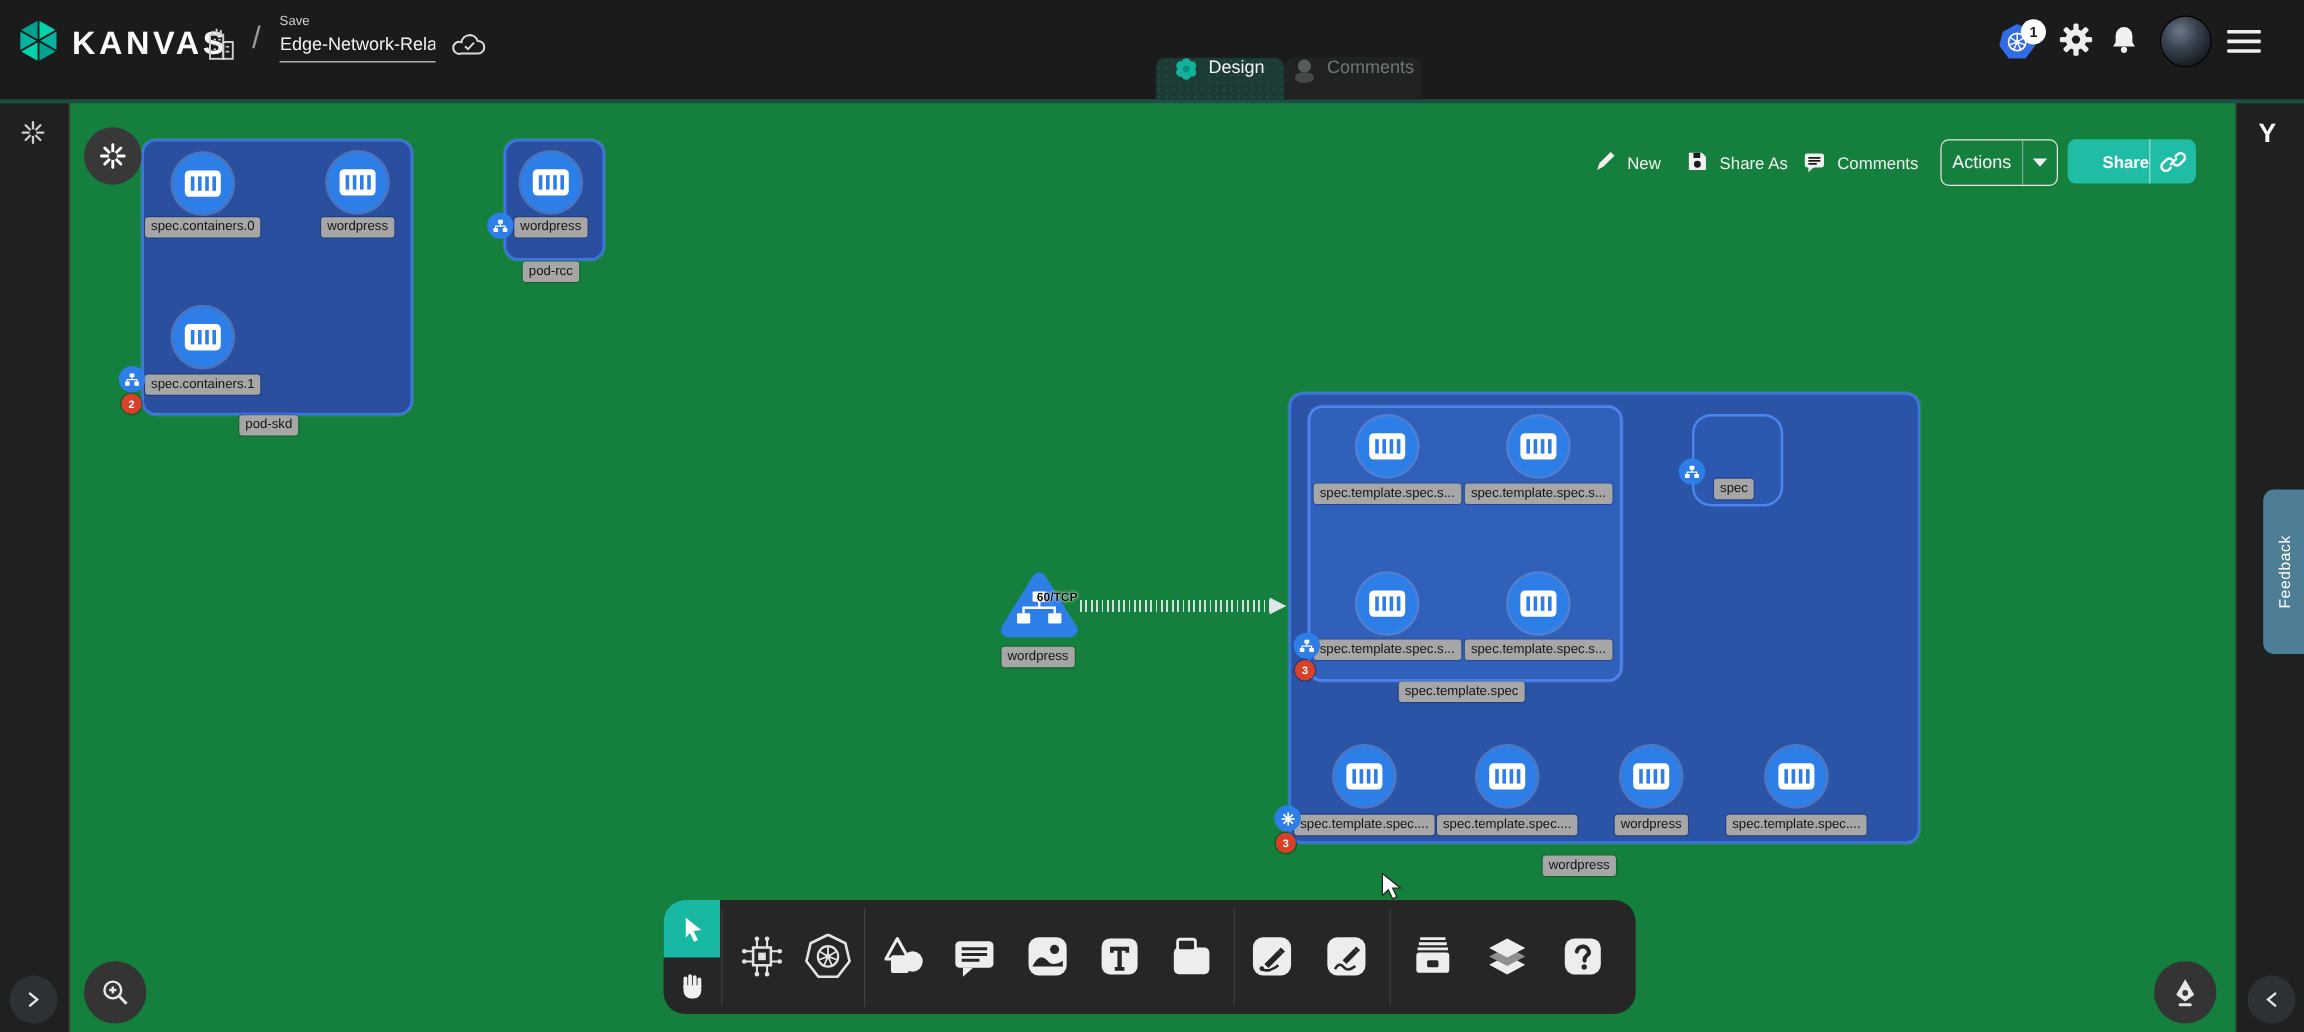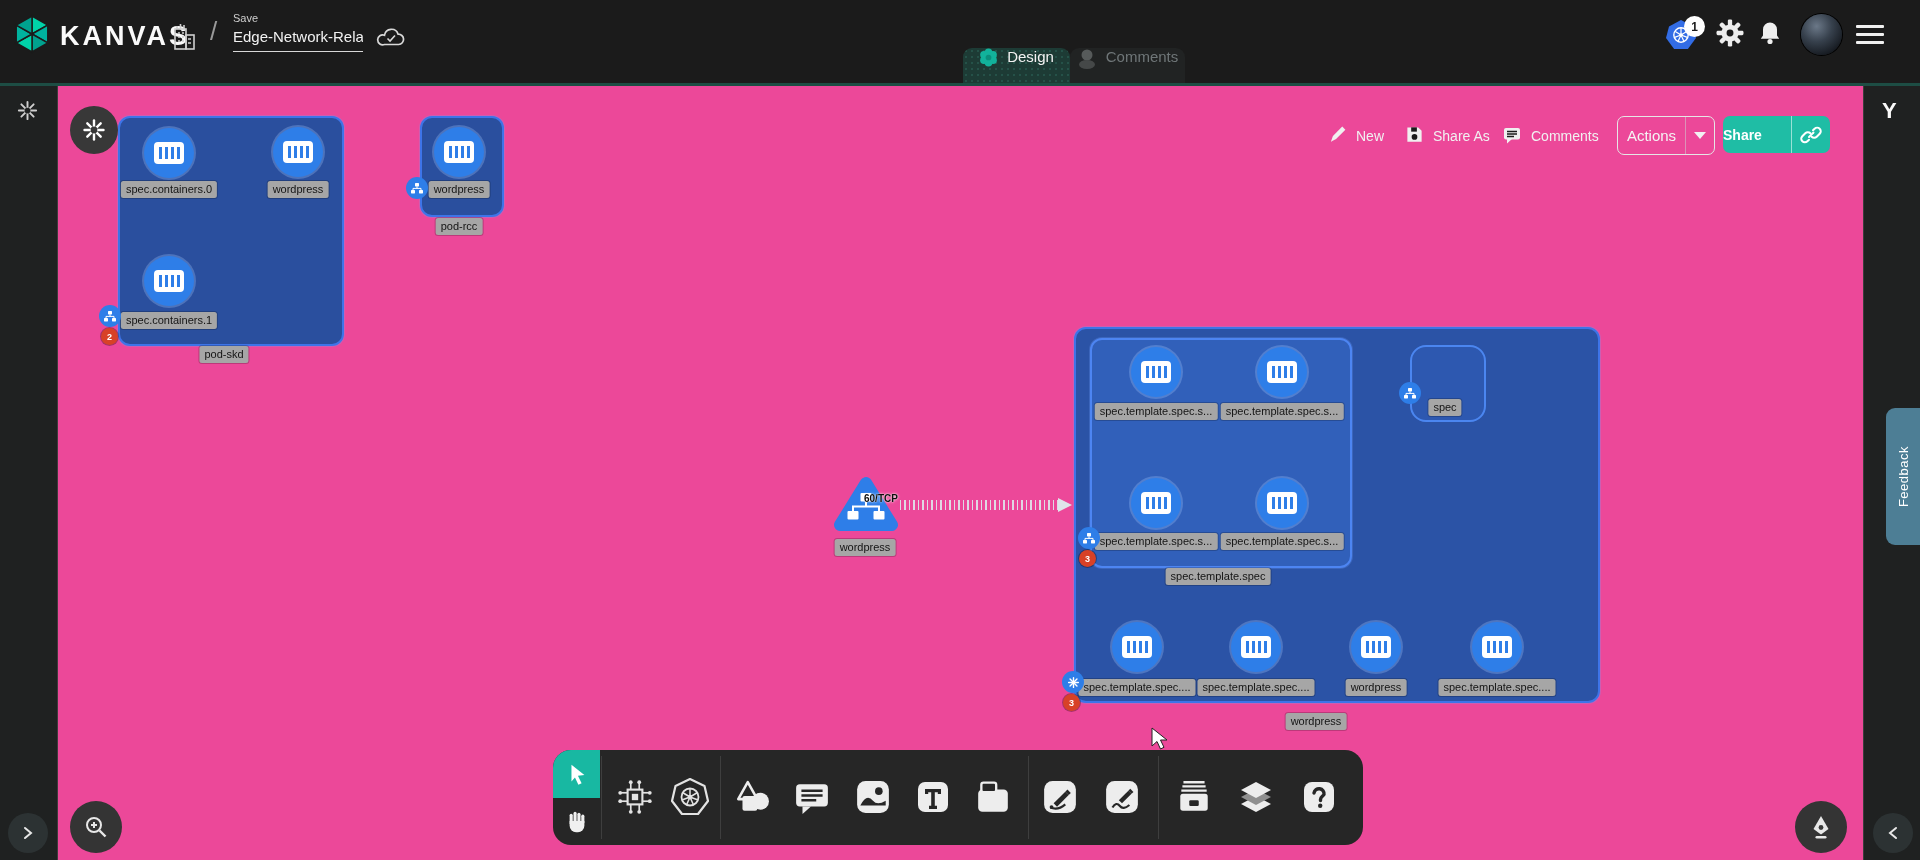--- a/index.html
+++ b/index.html
@@ -1,16 +1,16 @@
 <!DOCTYPE html>
 <html><head>
 <meta charset="utf-8">
 <style>
   html,body{margin:0;padding:0;background:#0e0e0e;}
-  .stage{position:relative;width:1920px;height:860px;overflow:hidden;background:#ec4899;
+  .stage{position:relative;width:1920px;height:860px;overflow:hidden;background:#15803d;
          font-family:"Liberation Sans",sans-serif;color:#eee;}
   
   .header{position:absolute;left:0;top:0;width:1920px;height:83px;background:#1b1b1b;}
   .logo-wrap{position:absolute;left:14px;top:14px;display:flex;align-items:center;gap:10px;}
   .logo-text{font-size:27px;font-weight:800;letter-spacing:3px;color:#fafafa;}
   .crumb-sep{position:absolute;left:210px;top:16px;font-size:26px;color:#9a9a9a;font-weight:300;}
   .name-label{position:absolute;left:233px;top:12px;font-size:11px;color:#cfcfcf;}
   .name-value{position:absolute;left:233px;top:28px;width:130px;font-size:15px;color:#f2f2f2;
               background:transparent;border:none;border-bottom:1px solid #d8d8d8;padding:0 0 6px 0;outline:none;
               font-family:"Liberation Sans",sans-serif;}
@@ -37,21 +37,21 @@
   
   .tbtn{position:absolute;display:flex;align-items:center;gap:9px;color:#f1f1f1;font-size:14px;height:30px;}
   .btn-actions{position:absolute;left:1617px;top:116px;width:96px;height:37px;border:1px solid #e6e6e6;border-radius:7px;
                display:flex;align-items:center;color:#f4f4f4;font-size:15px;}
   .btn-actions .lbl{flex:1;text-align:center;}
   .btn-actions .sep{width:1px;height:37px;background:#cfcfcf;opacity:.55;}
   .btn-actions .caret{width:28px;display:flex;align-items:center;justify-content:center;}
   .caret i{width:0;height:0;border-left:6px solid transparent;border-right:6px solid transparent;border-top:7px solid #f2f2f2;}
   .btn-share{position:absolute;left:1723px;top:116px;width:107px;height:37px;background:#1fbda5;border-radius:7px;
              display:flex;align-items:center;color:#fff;}
-  .btn-share .lbl{flex:1;text-align:left;font-size:14px;font-weight:bold;}
+  .btn-share .lbl{flex:1;text-align:right;font-size:14px;font-weight:bold;}
   .btn-share .sep{width:1px;height:37px;background:rgba(255,255,255,.55);}
   .btn-share .lnk{width:38px;display:flex;align-items:center;justify-content:center;}
   
   .group{position:absolute;background:#2a4f9e;border:2px solid #3e74e8;border-radius:12px;
          box-shadow:0 0 0 1px rgba(110,160,255,.25);}
   .group.outer{background:#2b53a6;}
   .group.inner{background:#3160ba;border-color:#4d85f2;}
   .specnode{position:absolute;background:#2d58b0;border:2.5px solid #4b86f0;border-radius:16px;}
   .cnode{position:absolute;width:50px;height:50px;border-radius:50%;background:#2e7ee8;
          display:flex;align-items:center;justify-content:center;box-shadow:0 0 0 2px rgba(160,200,255,.30);}

